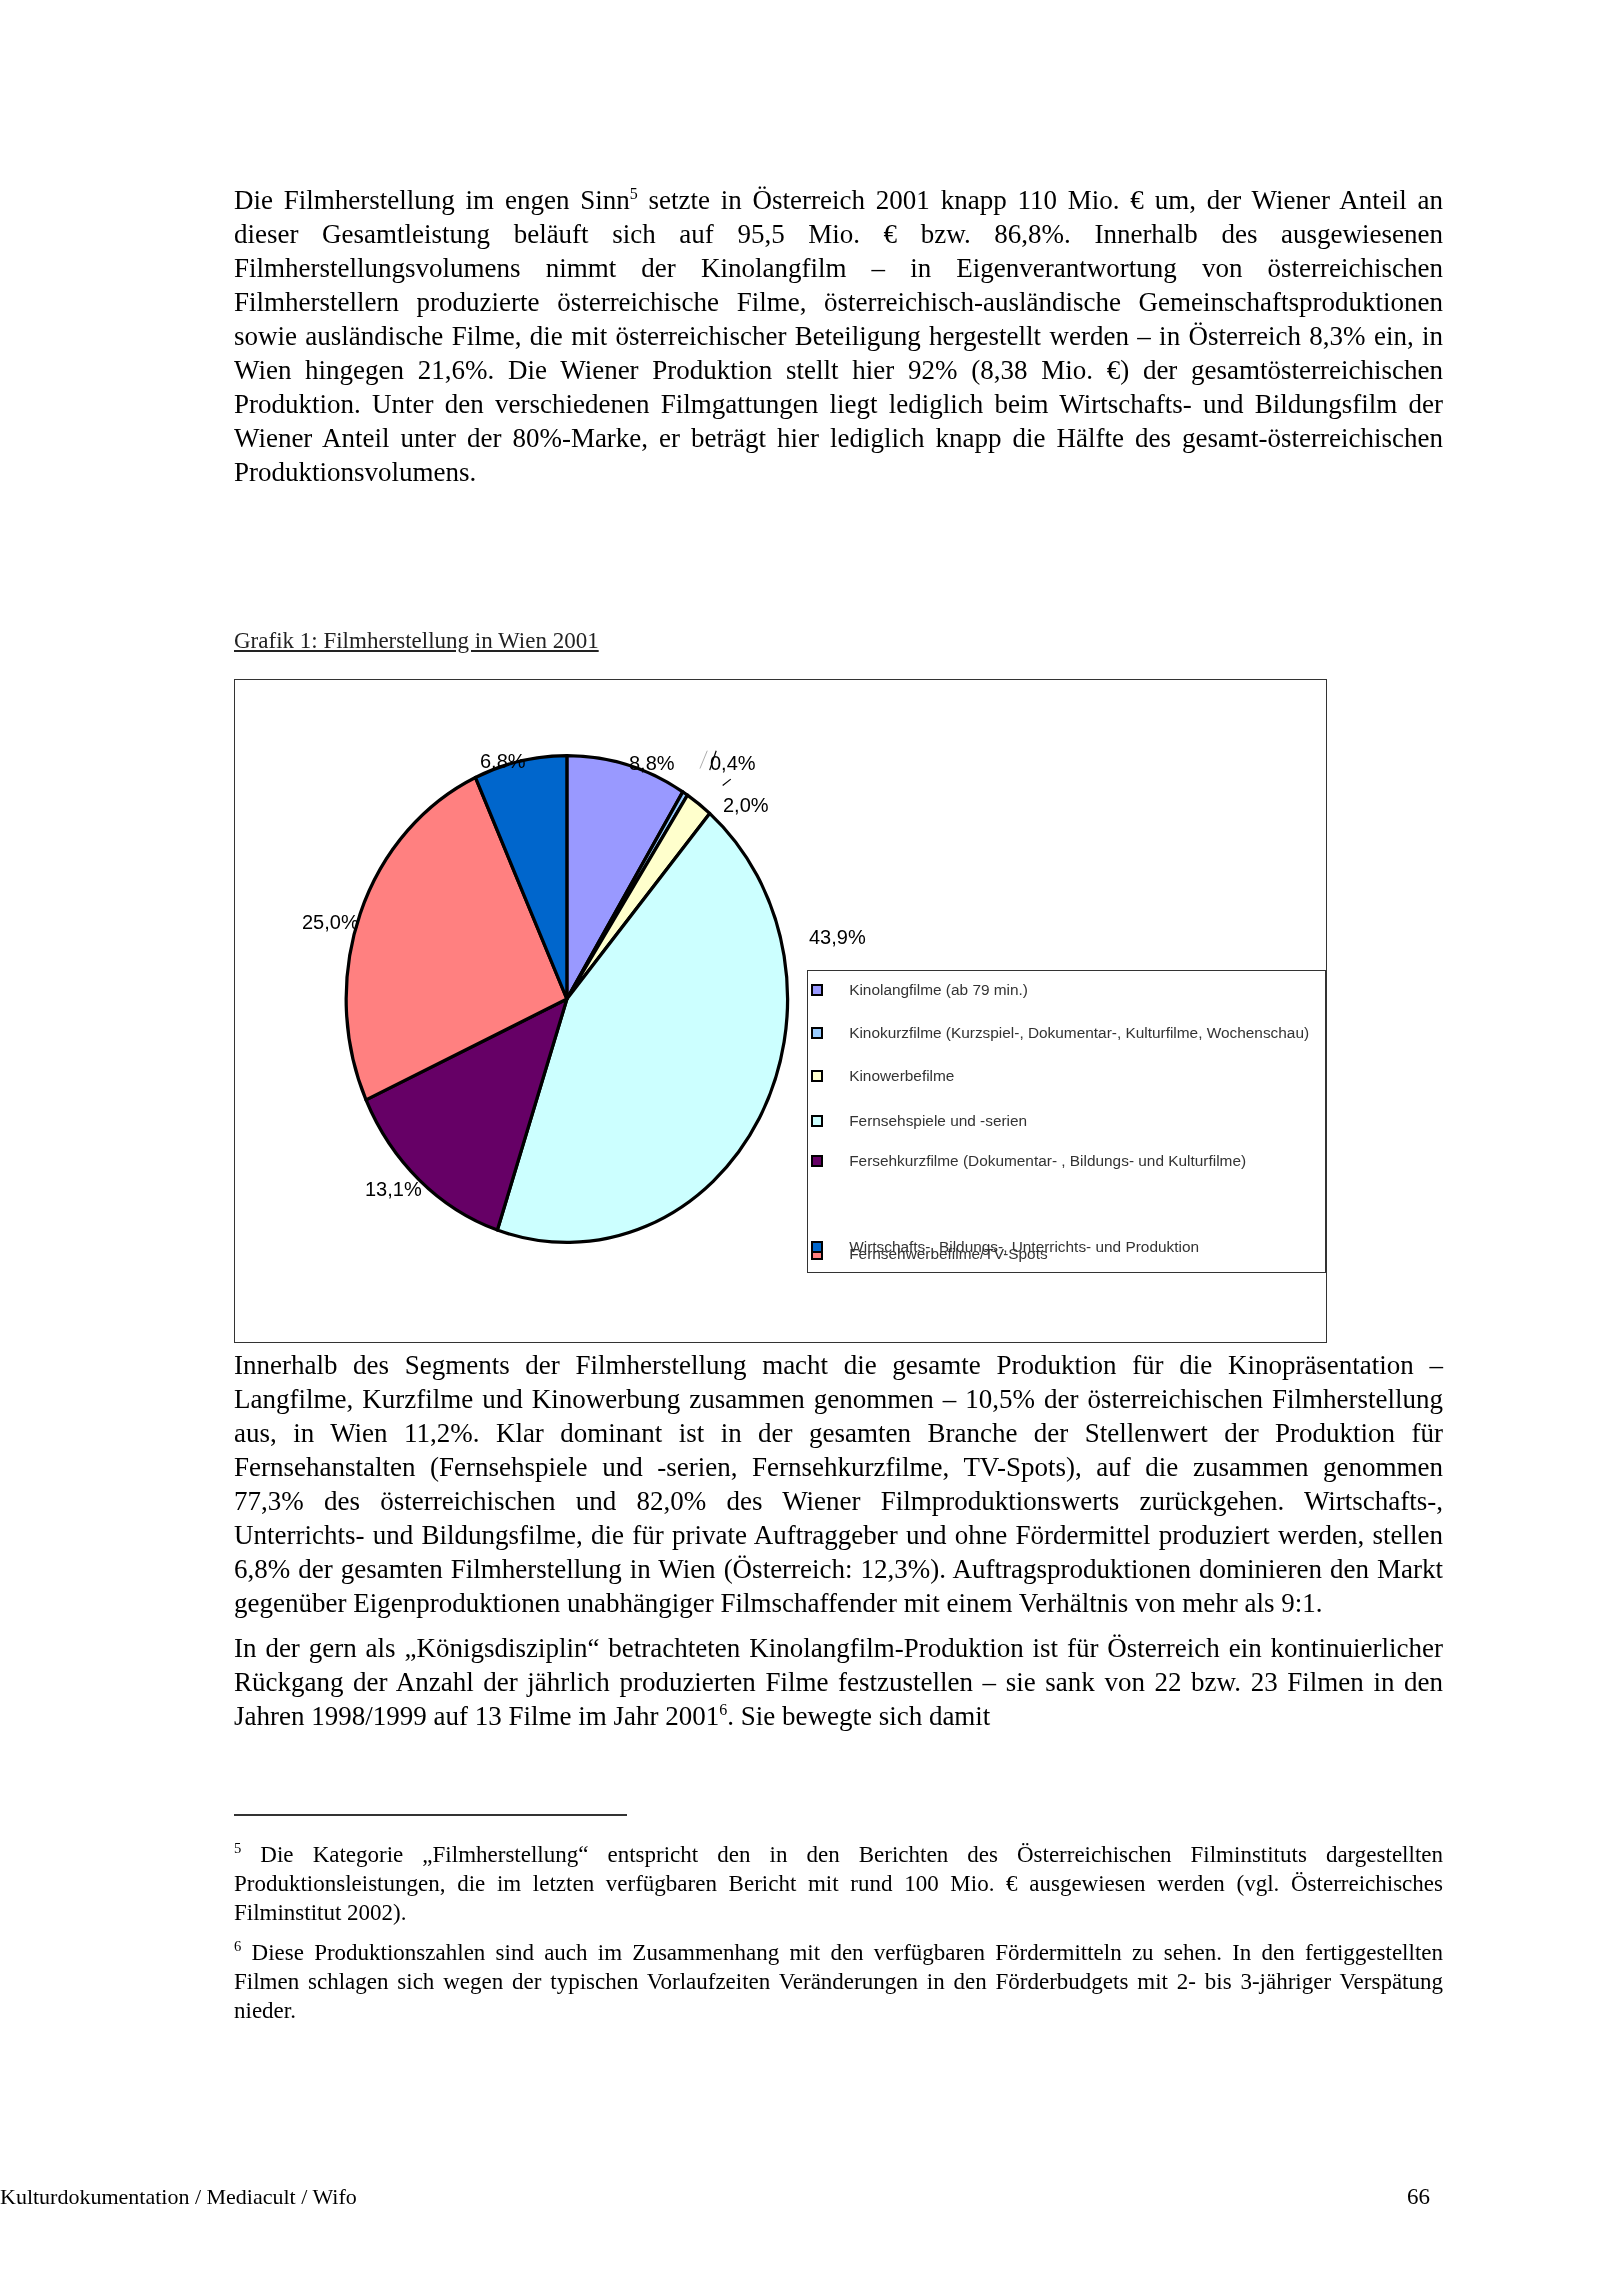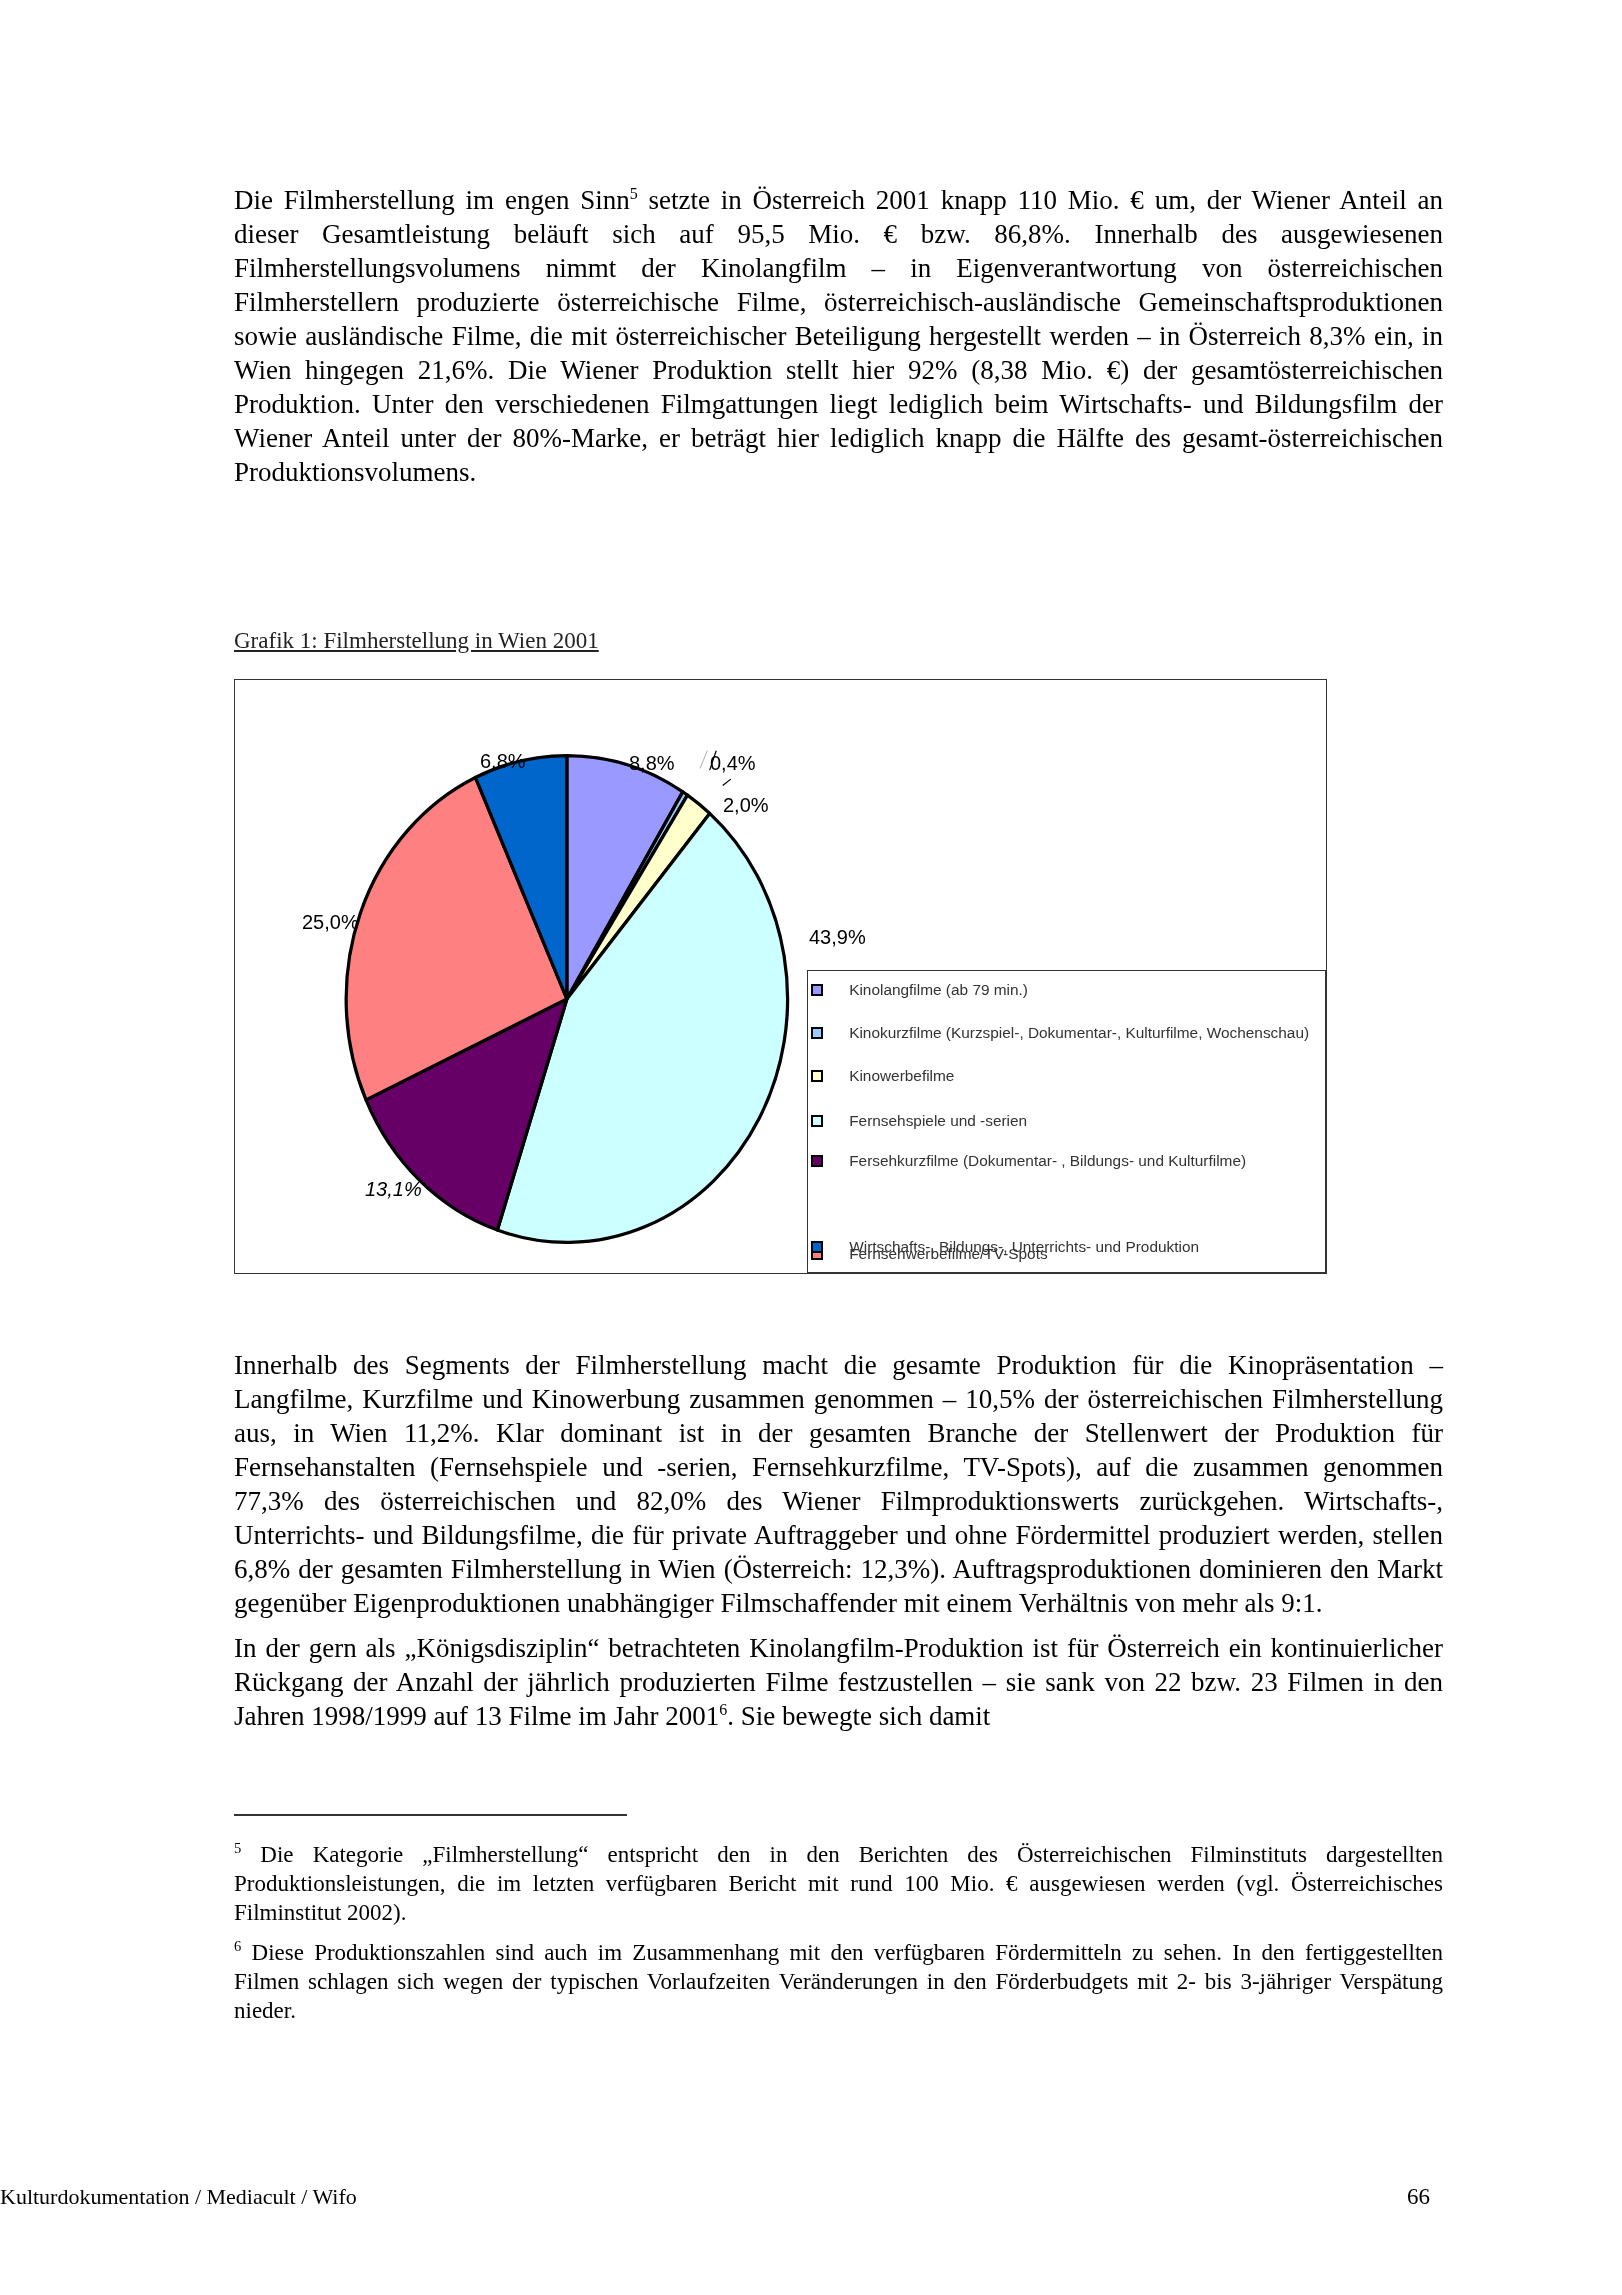--- a/index.html
+++ b/index.html
@@ -3,21 +3,21 @@
 <meta charset="utf-8">
 <style>
   html, body { margin: 0; padding: 0; background: #ffffff; }
   body { width: 1622px; height: 2295px; position: relative; overflow: hidden; color: #000; }
   .serif { font-family: "Liberation Serif", "DejaVu Serif", serif; }
   .sans { font-family: "Liberation Sans", "DejaVu Sans", sans-serif; }
   .col { position: absolute; left: 234px; width: 1209px; }
   .para { font-size: 27px; line-height: 34px; text-align: justify; margin: 0; }
   .para sup { font-size: 16px; line-height: 0; }
   .caption { font-size: 23px; line-height: 27.6px; color: #222; text-decoration: underline; }
-  .chart-frame { position: absolute; left: 234px; top: 679px; width: 1093px; height: 595px; border: 1.6px solid #333; box-sizing: border-box; background: #fff; }
+  .chart-frame { position: absolute; left: 234px; top: 679px; width: 1093px; height: 664px; border: 1.6px solid #333; box-sizing: border-box; background: #fff; }
   .pie-svg { position: absolute; left: 0; top: 0; }
   .pct { position: absolute; font-size: 20px; color: #000; white-space: nowrap; }
   .legend { position: absolute; left: 572px; top: 290px; width: 519px; height: 303px; border: 1.6px solid #333; box-sizing: border-box; background: #fff; }
   .legend-item { position: absolute; left: 0; height: 24px; display: flex; align-items: center; }
   .legend-swatch { width: 8px; height: 8px; border: 2.4px solid #000; margin-left: 3.2px; }
   .legend-label { margin-left: 26px; font-size: 15.4px; color: #333; white-space: nowrap; }
   .footnote-rule { position: absolute; left: 234px; top: 1814px; width: 393px; height: 1.6px; background: #333; }
   .fn { font-size: 23px; line-height: 29px; text-align: justify; margin: 0; }
   .fn sup { font-size: 14.6px; line-height: 0; }
   .footer-center { position: absolute; top: 2184px; left: 0; width: 1622px; text-align: left; font-size: 22px; }
@@ -48,21 +48,21 @@
     <line x1="585" y1="111" x2="593" y2="87" stroke="#000" stroke-width="1.5"></line>
     <line x1="601" y1="130" x2="611" y2="122" stroke="#000" stroke-width="1.5"></line>
   </svg>
 
   <span class="pct" style="left:245px; top:70px;">6,8%</span>
   <span class="pct" style="left:394px; top:72px;">8,8%</span>
   <span class="pct" style="left:475px; top:72px;">0,4%</span>
   <span class="pct" style="left:488px; top:114px;">2,0%</span>
   <span class="pct" style="left:574px; top:246px;">43,9%</span>
   <span class="pct" style="left:67px; top:231px;">25,0%</span>
-  <span class="pct" style="left:130px; top:498px;font-style:italic;">13,1%</span>
+  <span class="pct" style="left:130px; top:498px;">13,1%</span>
 
   <div class="legend">
     <div class="legend-item" style="top:6.5px;">
       <span class="legend-swatch" style="background:#9999ff;"></span>
       <span class="legend-label">Kinolangfilme (ab 79 min.)</span>
     </div>
     <div class="legend-item" style="top:50px;">
       <span class="legend-swatch" style="background:#99ccff;"></span>
       <span class="legend-label">Kinokurzfilme (Kurzspiel-, Dokumentar-, Kulturfilme, Wochenschau)</span>
     </div>

